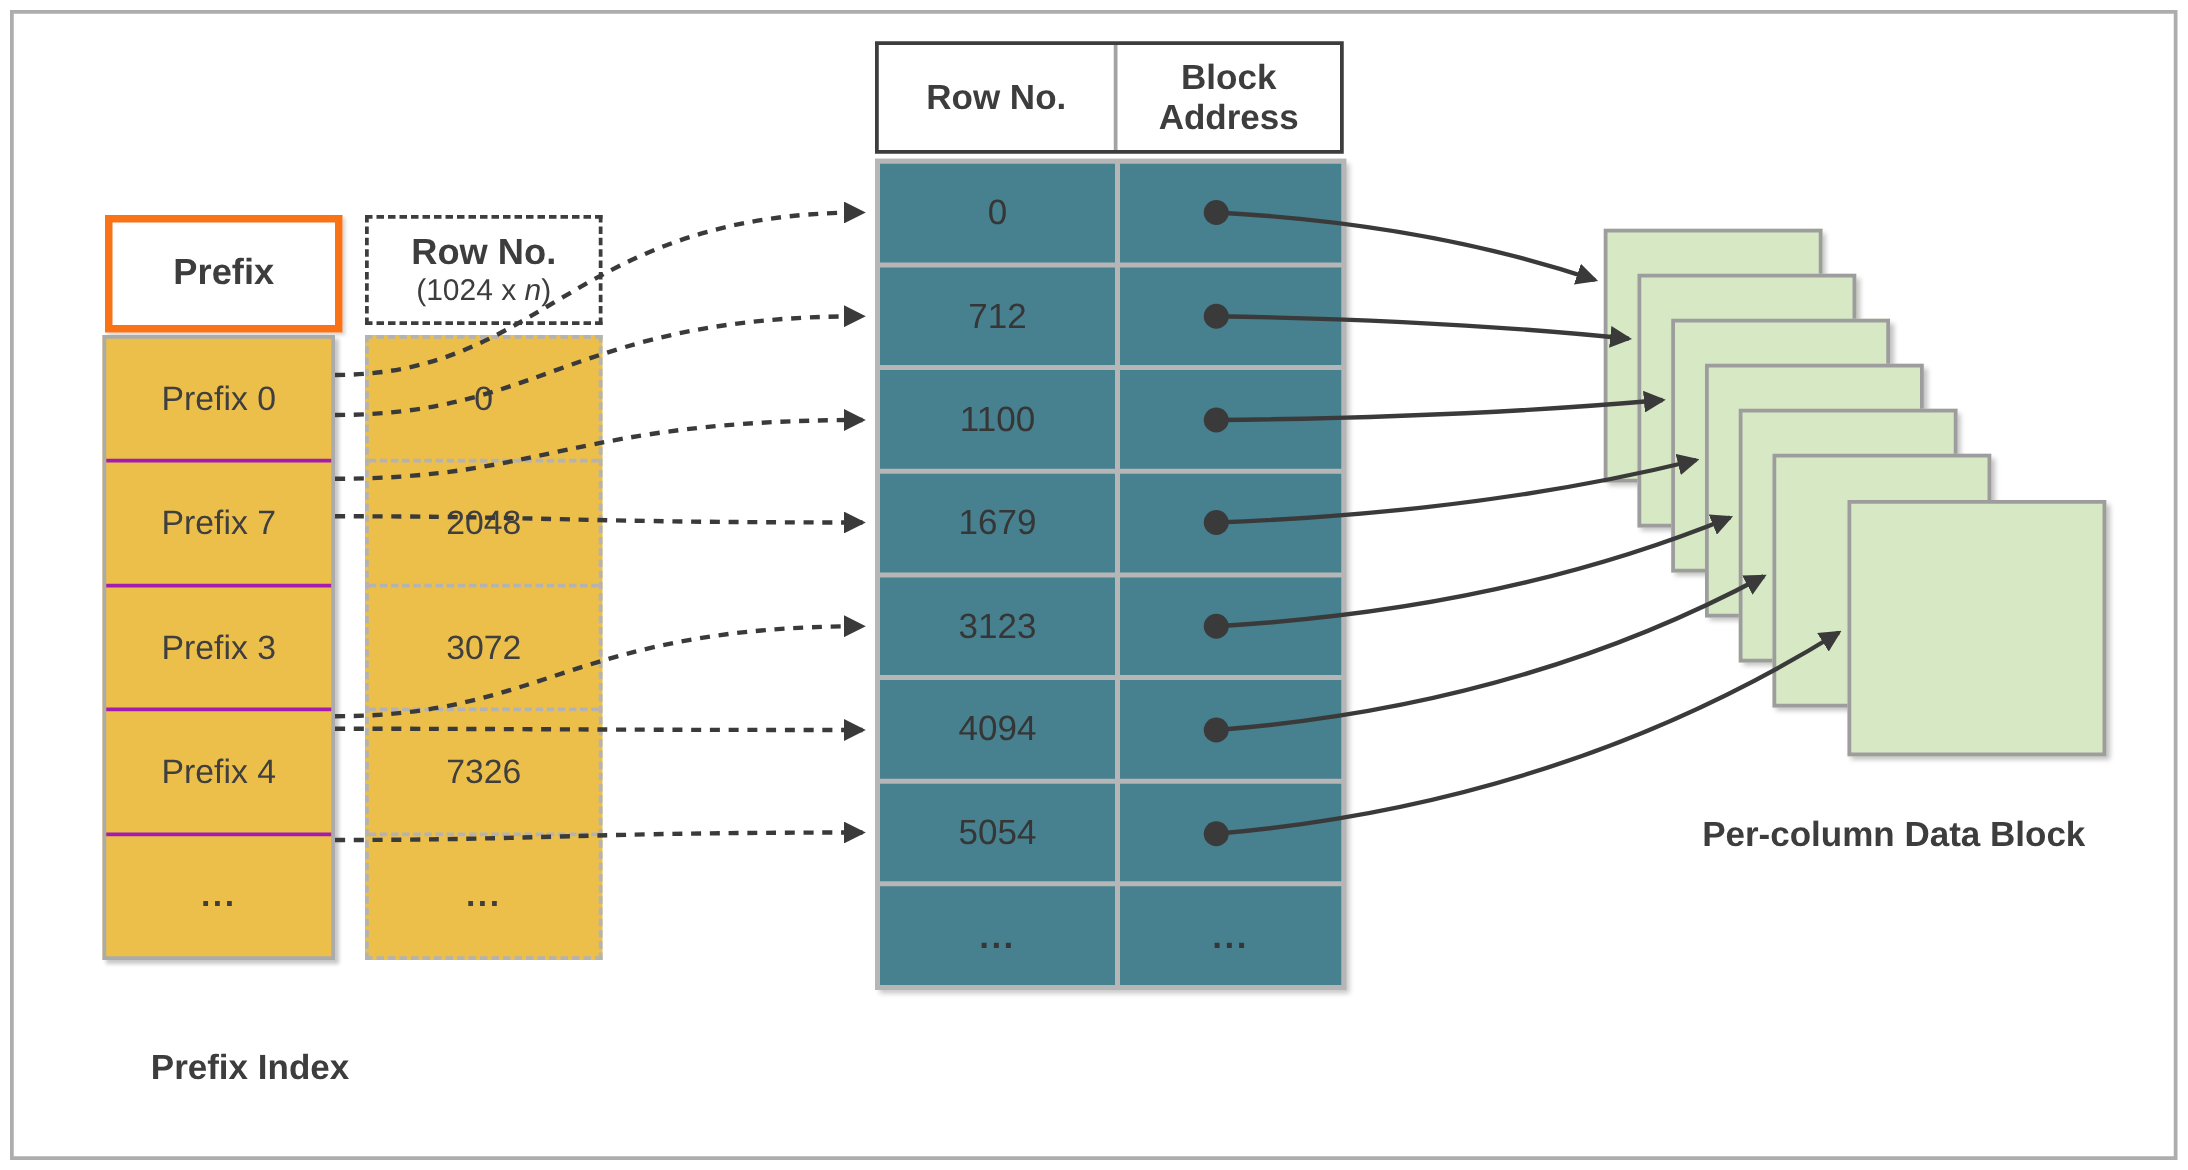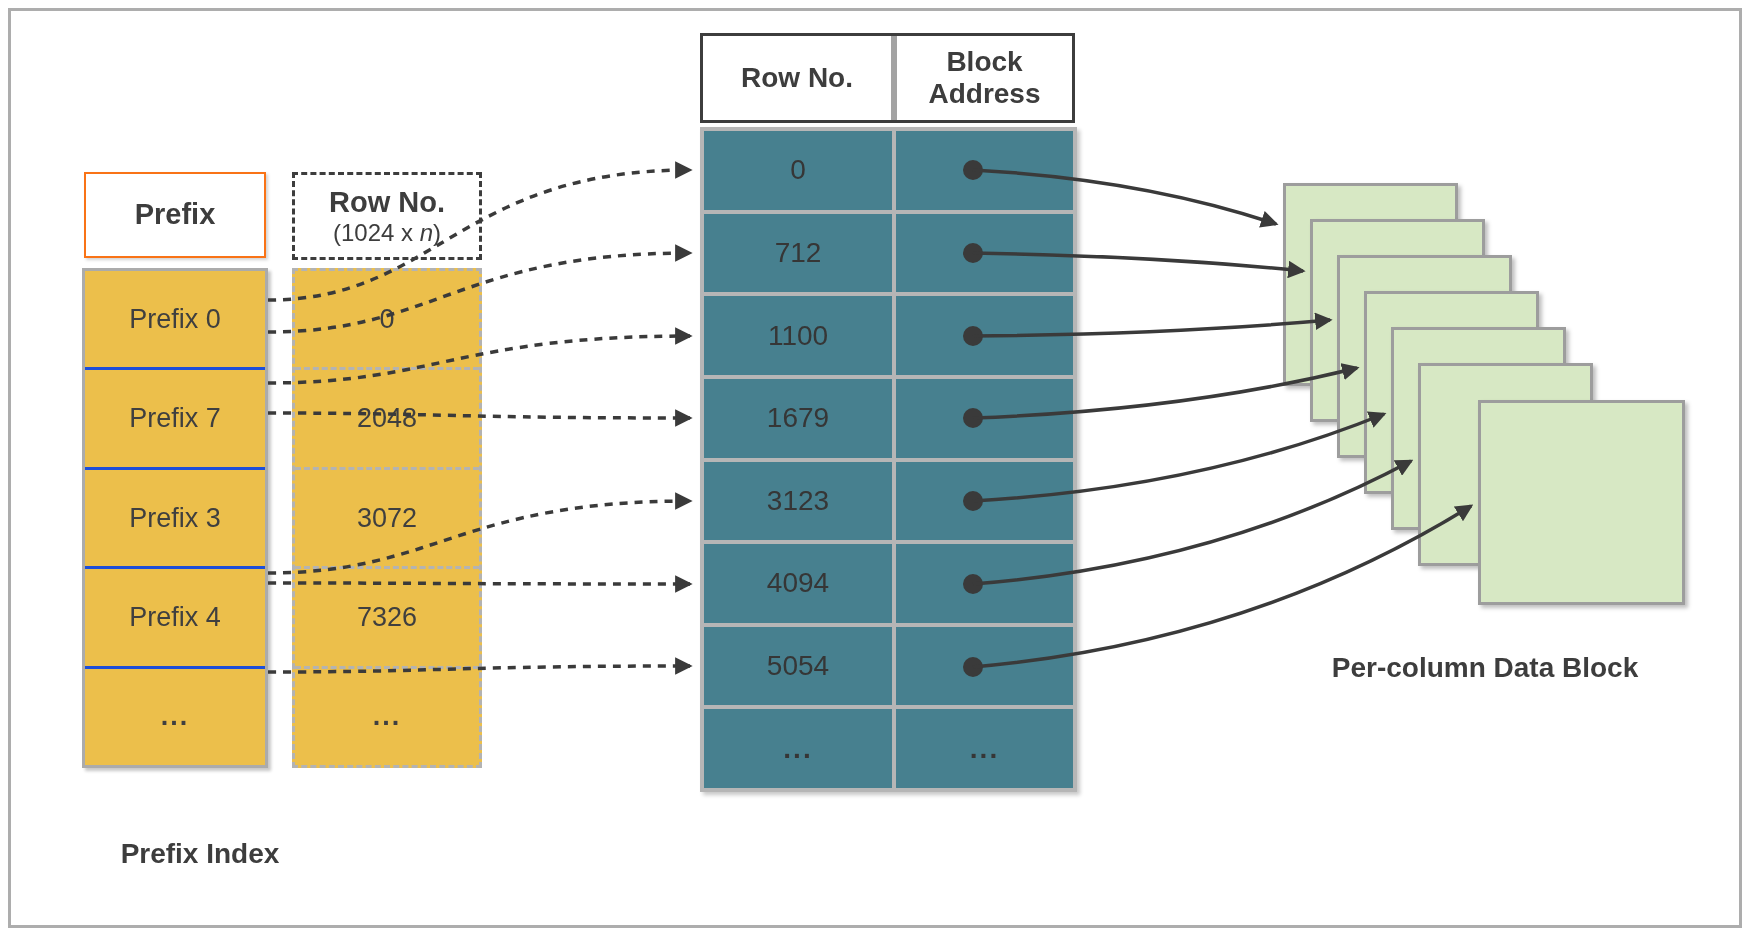--- a/index.html
+++ b/index.html
@@ -6,56 +6,56 @@
   .canvas{
     position:relative;width:1750px;height:936px;background:#ffffff;overflow:hidden;
     font-family:"Liberation Sans", sans-serif;color:#3d3d3d;
   }
   .outer-frame{
     position:absolute;left:8px;top:8px;right:8px;bottom:8px;
     border:3px solid #adadad;pointer-events:none;
   }
   
   .hdr-box{
-    position:absolute;background:#ffffff;border:2px solid #f97316;
+    position:absolute;background:#ffffff;border:6px solid #f97316;
     display:flex;flex-direction:column;align-items:center;justify-content:center;
     font-weight:bold;font-size:29px;text-align:center;line-height:1.15;
     box-shadow:2px 2px 3px rgba(0,0,0,.18);
   }
   .hdr-prefix{left:84px;top:172px;width:178px;height:82px;}
   .hdr-rowno{
     left:292px;top:172px;width:184px;height:82px;
     border:3px dashed #3d3d3d;box-shadow:none;
   }
   .hdr-rowno .sub{font-weight:normal;font-size:24px;}
   .hdr-rowno .sub .var{font-style:italic;}
   .teal-hdr{
     position:absolute;left:700px;top:33px;width:369px;height:84px;
     background:#ffffff;border:3px solid #3d3d3d;display:grid;grid-template-columns:188px 1fr;
   }
   .teal-hdr .cell{
     display:flex;align-items:center;justify-content:center;text-align:center;
     font-weight:bold;font-size:28px;line-height:1.15;
   }
-  .teal-hdr .cell.second{border-left:6px solid #a3a3a3;}
+  .teal-hdr .cell.second{border-left:3px solid #a3a3a3;}
   
   .ycol{
     position:absolute;top:268px;height:494px;background:#ecbf4b;
     display:flex;flex-direction:column;
   }
   .ycol-solid{
     left:82px;width:180px;border:3px solid #ababab;
     box-shadow:3px 3px 3px rgba(0,0,0,.22);
   }
   .ycol-dashed{left:292px;width:184px;border:3px dashed #b3b3b3;}
   .ycol .cell{
     flex:1;display:flex;align-items:center;justify-content:center;
     font-size:27px;color:#3f3f3f;
   }
-  .ycol-solid .cell{border-bottom:3px solid #1d4ed8;}
+  .ycol-solid .cell{border-bottom:3px solid #a21caf;}
   .ycol-dashed .cell{border-bottom:3px dashed #b3b3b3;}
   .ycol .cell:last-child{border-bottom:none;}
   
   .teal-body{
     position:absolute;left:700px;top:127px;width:369px;height:657px;
     background:#b6b6b6;border:4px solid #b6b6b6;
     display:grid;grid-template-columns:188px 1fr;grid-auto-rows:1fr;gap:4px;
     box-shadow:3px 3px 4px rgba(0,0,0,.22);
   }
   .teal-body .cell{
@@ -67,21 +67,21 @@
   .gblock{
     position:absolute;background:#d7e8c4;border:3px solid #9d9d9d;
     box-shadow:3px 3px 4px rgba(0,0,0,.25);
   }
   
   .caption{
     position:absolute;font-weight:bold;font-size:28px;color:#3d3d3d;text-align:center;
   }
   .cap-prefix-index{left:50px;top:838px;width:300px;}
   .cap-per-col-prefix{left:688px;top:838px;width:400px;}
-  .cap-data-block{left:1280px;top:652px;width:410px;}
+  .cap-data-block{left:1310px;top:652px;width:410px;}
   
   svg.overlay{position:absolute;left:0;top:0;width:1750px;height:936px;pointer-events:none;}
   .arrow-dashed{fill:none;stroke:#3a3a3a;stroke-width:3.5;stroke-dasharray:8 7;}
   .arrow-solid{fill:none;stroke:#3a3a3a;stroke-width:3.5;}
   .ptr-dot{fill:#3a3a3a;}
 </style>
 </head>
 <body>
 
 <div class="canvas">

